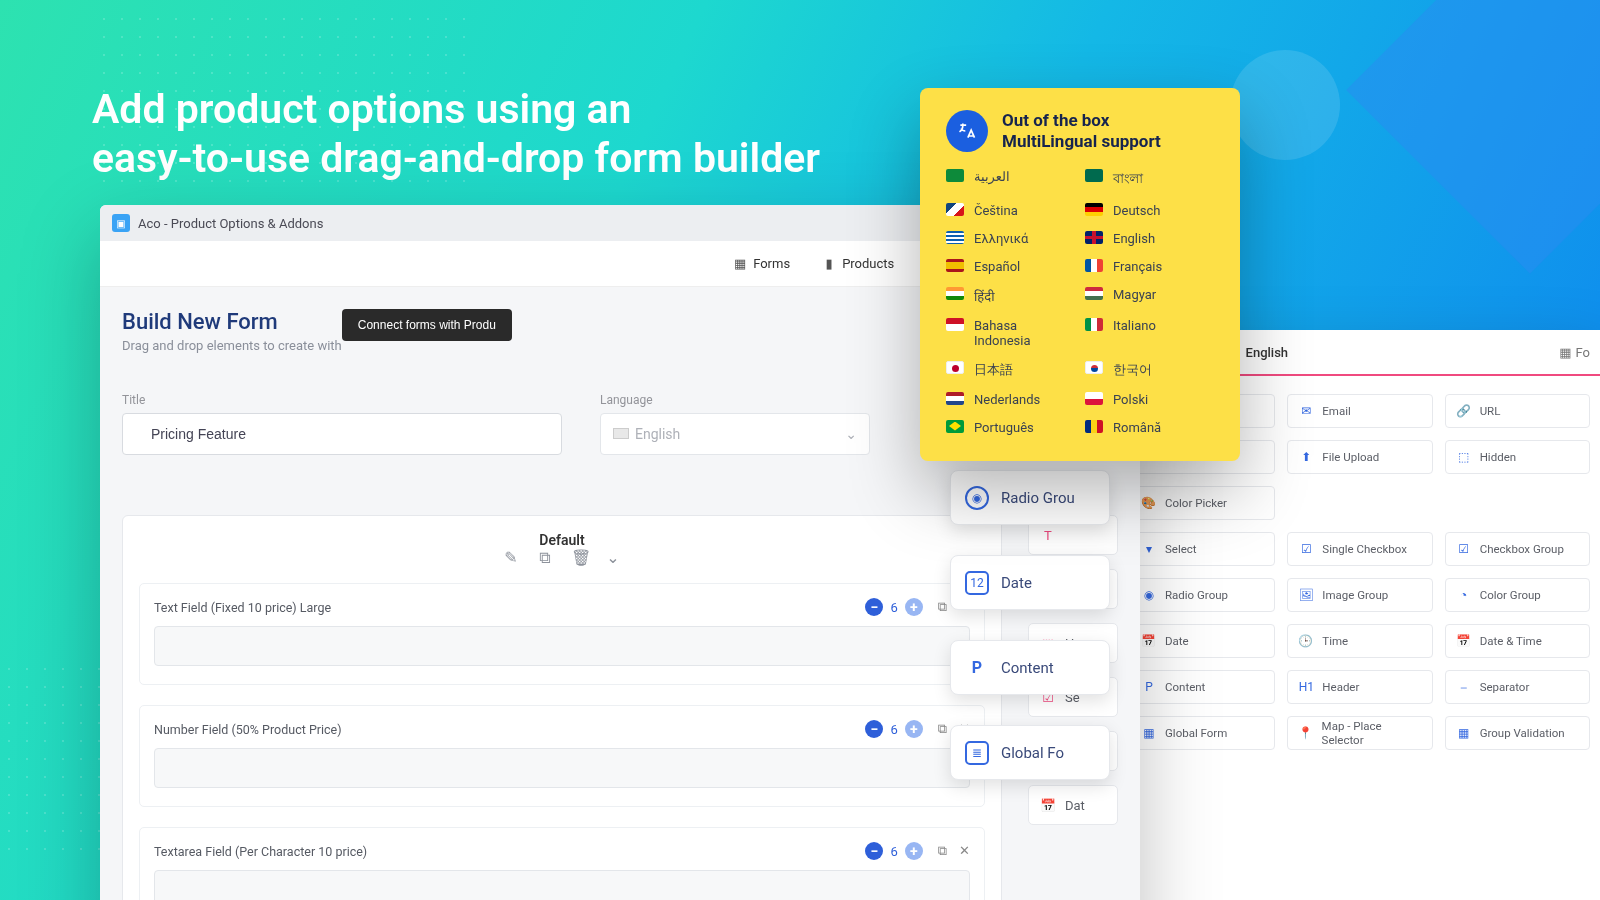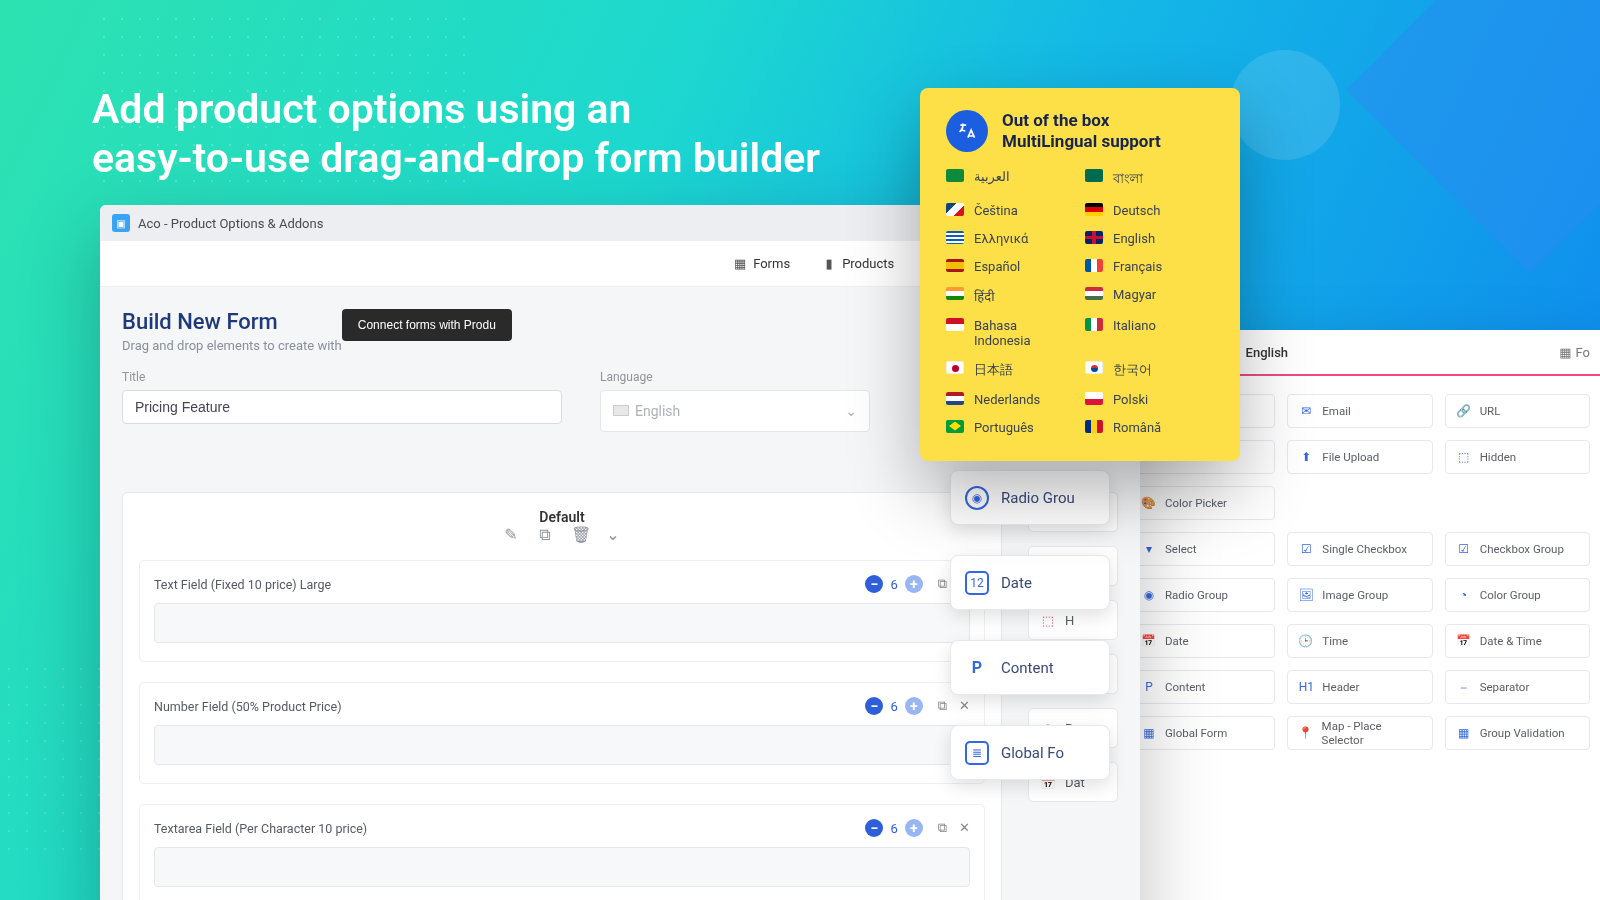--- a/index.html
+++ b/index.html
@@ -51,25 +51,25 @@
   }
   .app-nav .tab{display:flex;align-items:center;gap:6px;cursor:pointer;}
   .app-nav .icn{width:14px;height:14px;display:inline-flex;align-items:center;justify-content:center;color:#555;}
   .app-body{padding:22px 22px 0 22px;}
   .page-head{display:flex;align-items:flex-start;}
   .page-title{color:#1f3a7a;font-size:22px;font-weight:500;}
   .page-sub{color:#8a8f9a;font-size:13px;margin-top:4px;}
   .connect-btn{
     background:#2a2a2a;color:#fff;font-size:12px;padding:9px 16px;border-radius:4px;border:none;
   }
-  .meta-row{display:flex;gap:36px;margin-top:17px;}
+  .meta-row{display:flex;gap:36px;margin-top:40px;}
   .meta-col{flex:1;}
   .meta-label{font-size:12px;color:#93949a;margin-bottom:6px;display:block;}
   .title-input{
-    width:440px;height:34px;border:1px solid #d8dbe0;border-radius:4px;padding:0 12px;font-size:14px;color:#445;
+    width:440px;height:42px;border:1px solid #d8dbe0;border-radius:4px;padding:0 28px;font-size:14px;color:#445;
   }
   .lang-select{
     width:270px;height:42px;border:1px solid #e3e6ea;border-radius:4px;display:flex;align-items:center;justify-content:space-between;
     padding:0 12px;color:#aeb1b8;font-size:14px;background:#fff;
   }
   .flag-mini{width:16px;height:11px;background:#e8e8e8;display:inline-block;margin-right:6px;border:1px solid #ccc;}
 
   .main-cols{display:flex;gap:26px;margin-top:60px;align-items:flex-start;}
   .canvas{
     flex:1;background:#fff;border:1px solid #e6e8ec;border-radius:6px;padding:0;

